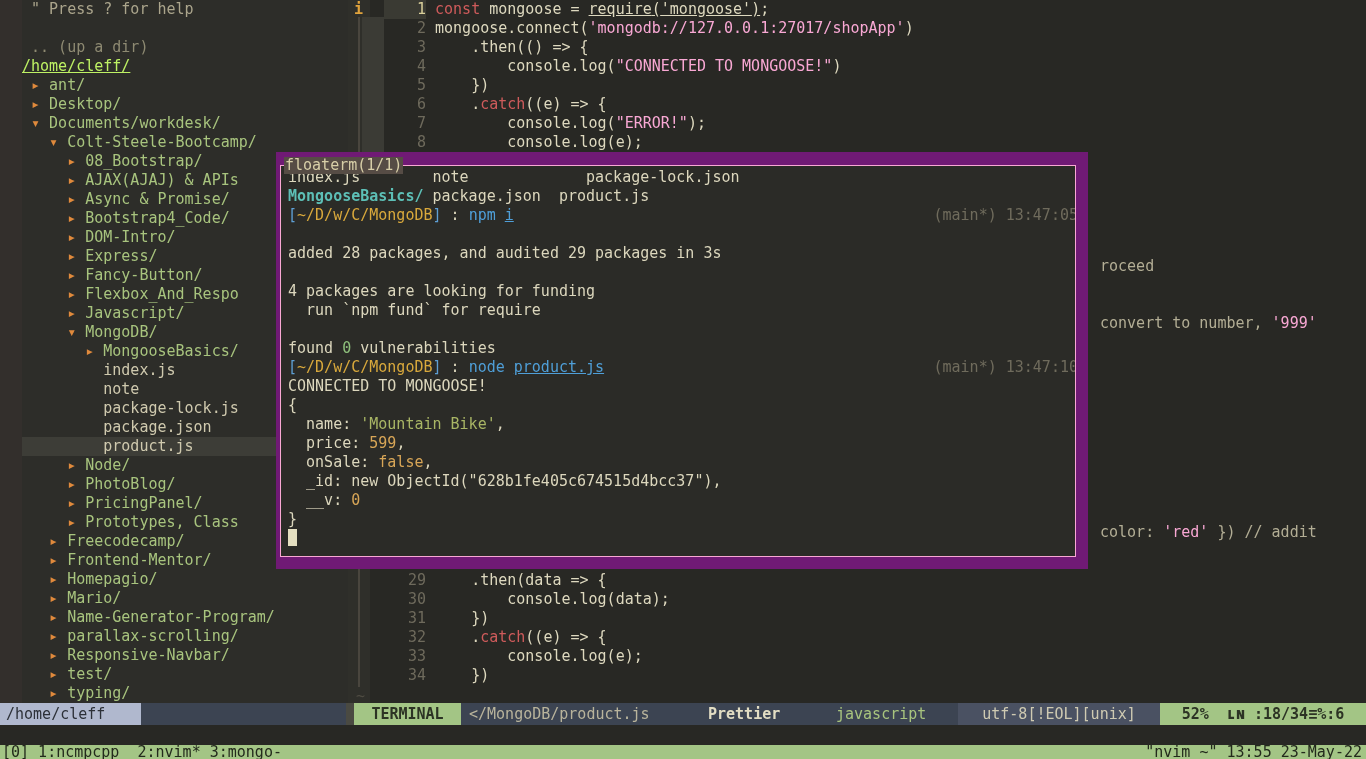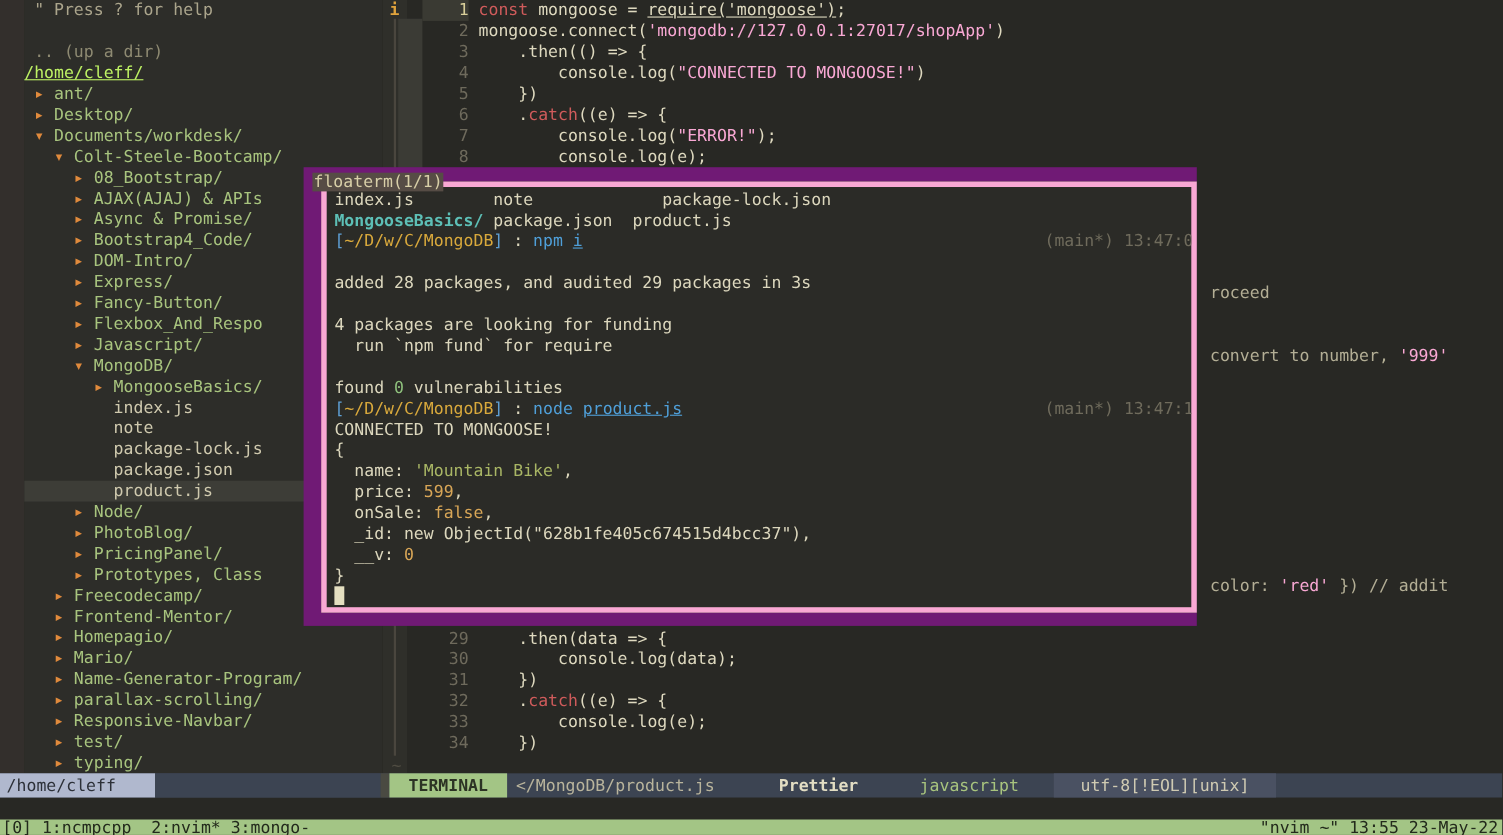--- a/index.html
+++ b/index.html
@@ -78,22 +78,22 @@
 
   
   #floaterm {
     left: 276px; top: 152px; width: 812px; height: 417px;
     background: #701a75;
     padding: 0;
     box-sizing: border-box;
   }
   #floaterm-inner {
     position: absolute;
-    left: 16px; top: 13px; width: 796px; height: 392px;
-    border: 5px solid #f9a8d4;
+    left: 4px; top: 13px; width: 796px; height: 392px;
+    border: 1px solid #f9a8d4;
     box-sizing: border-box;
     background: #2b2b27;
     overflow: hidden;
   }
   #floaterm-title {
     position: absolute;
     left: 8px; top: 5px;
     height: 17px; line-height: 17px;
     color: #d8cfa8;
     background: #564c45;
@@ -263,20 +263,21 @@
 
   <div class="abs" id="statusline">
     <div class="sl-seg" id="sl-cwd">/home/cleff</div>
     <div class="sl-seg" id="sl-fill"></div>
     <div class="sl-seg" id="sl-gap"></div>
     <div class="sl-seg" id="sl-mode">TERMINAL</div>
     <div class="sl-seg" id="sl-file">&lt;/MongoDB/product.js</div>
     <div class="sl-seg" id="sl-prettier">Prettier</div>
     <div class="sl-seg" id="sl-lang">javascript</div>
     <div class="sl-seg" id="sl-enc">utf-8[!EOL][unix]</div>
+    <div class="sl-seg" id="sl-pos">52%  ʟɴ :18/34≡%:6</div>
   </div>
 
 
   <div class="abs" id="tmuxline">
     <span id="tmux-left">[0] 1:ncmpcpp  2:nvim* 3:mongo-</span>
     <span id="tmux-right">"nvim ~" 13:55 23-May-22</span>
   </div>
 
 </div>
 

